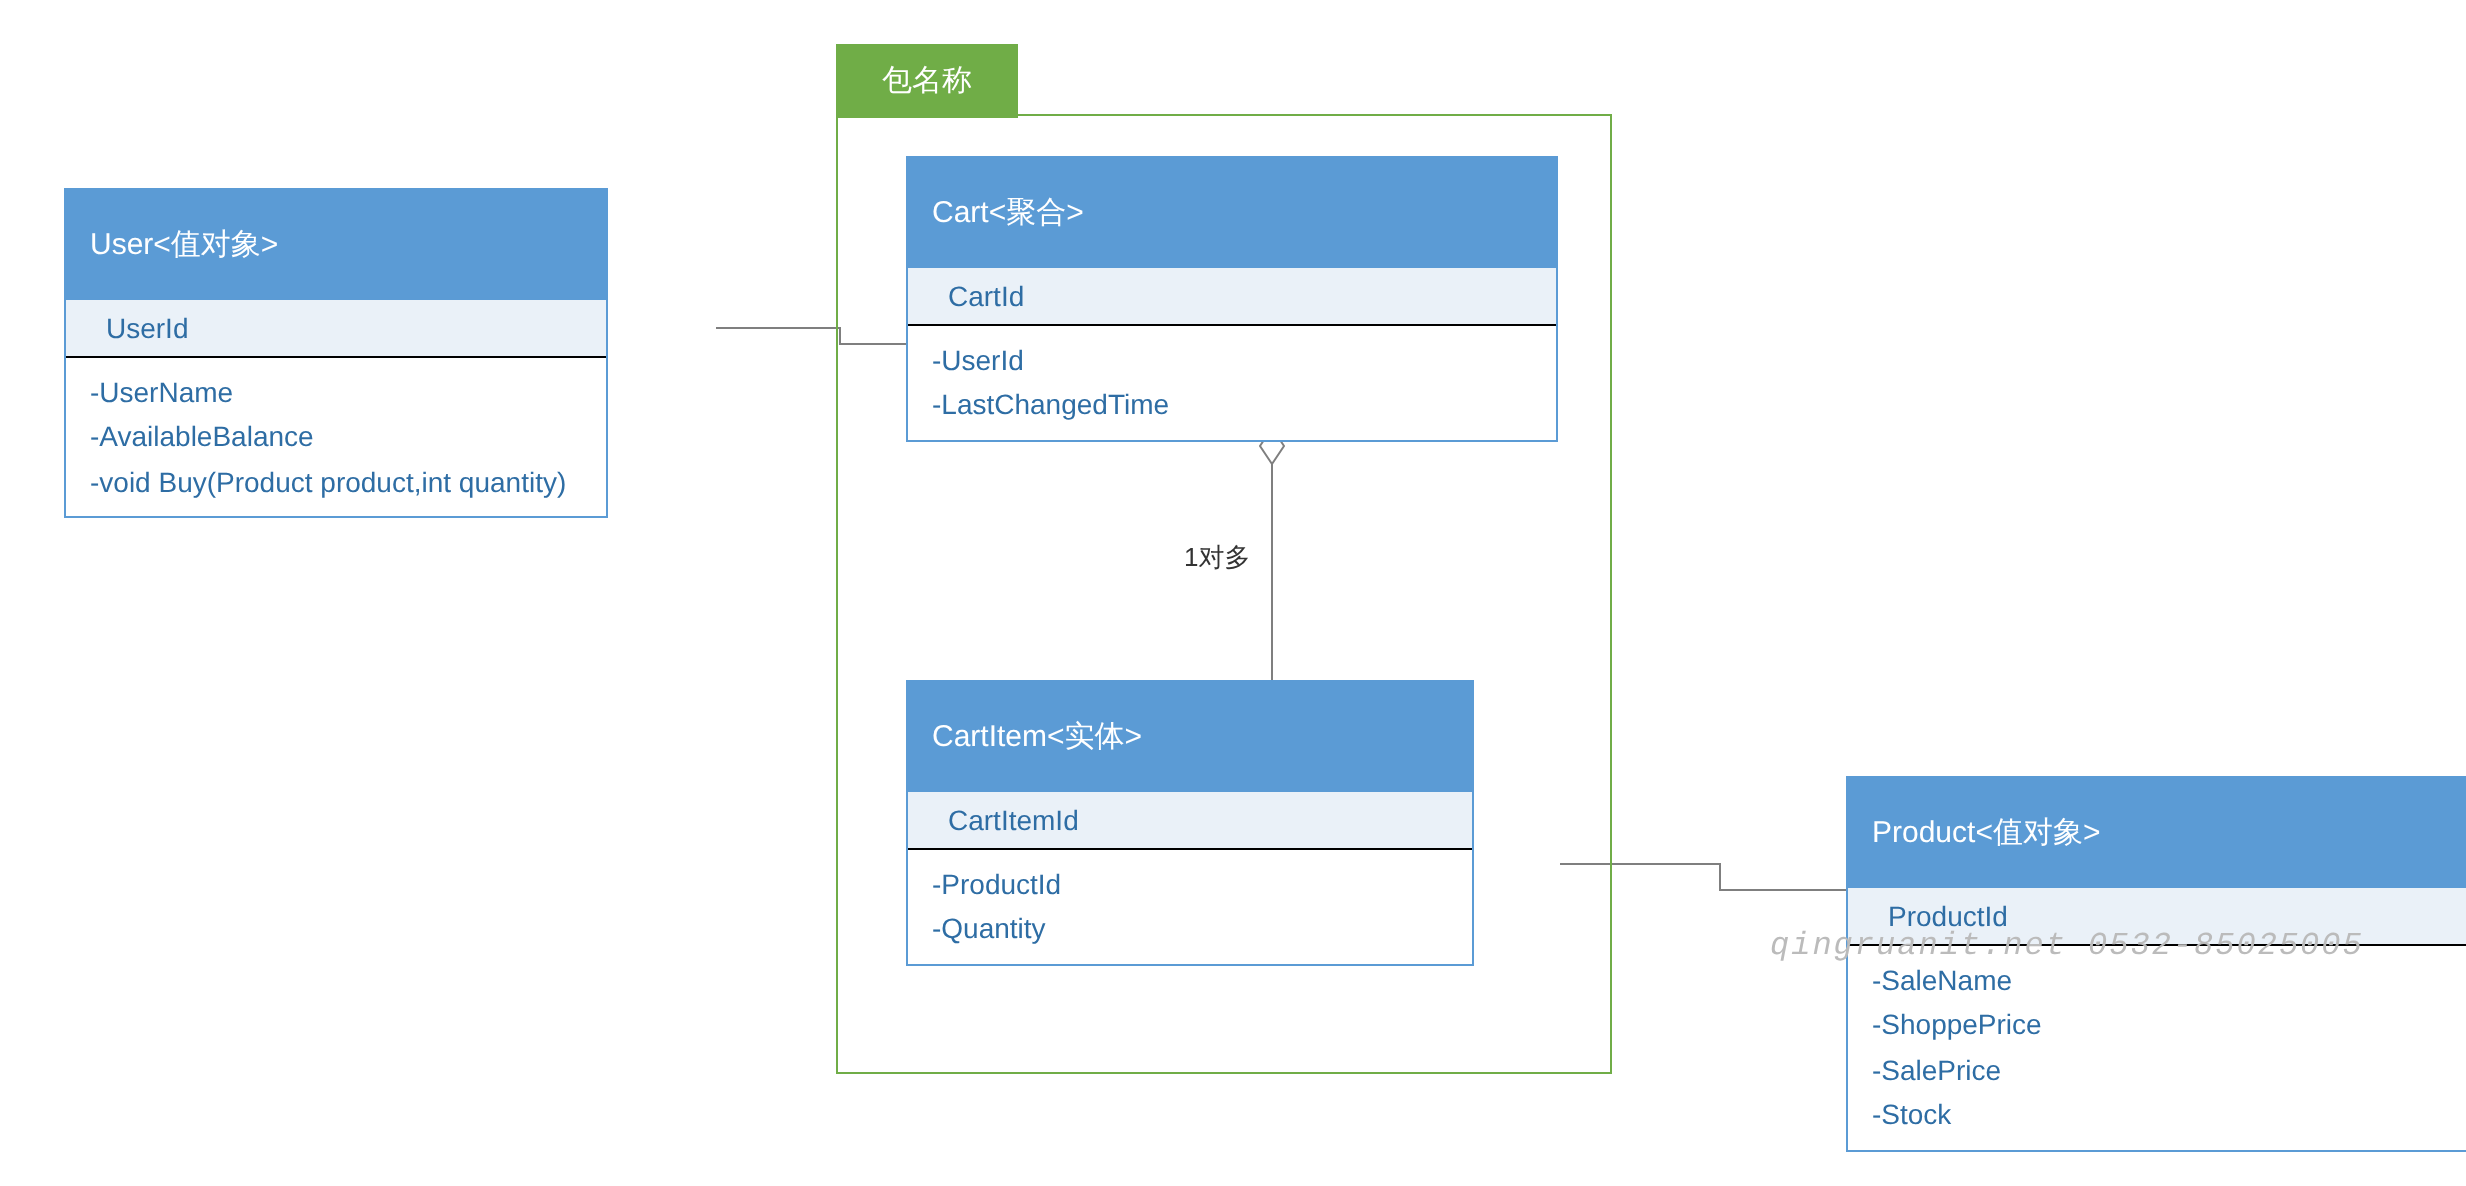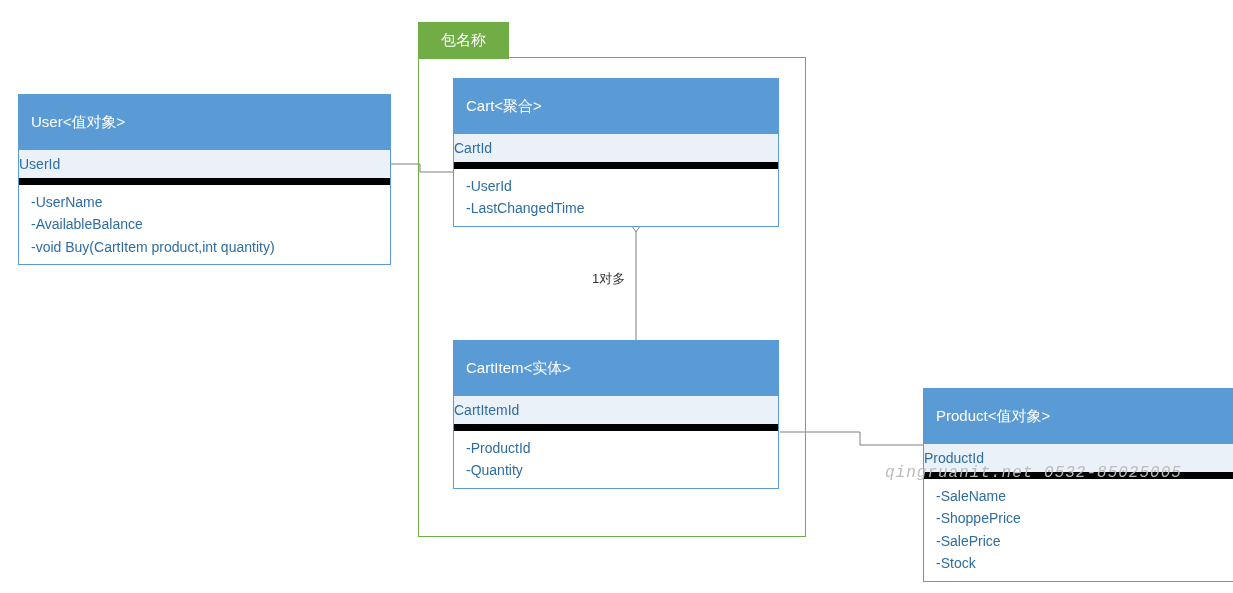--- a/index.html
+++ b/index.html
@@ -17,22 +17,22 @@
     border: 1px solid #5b9bd5;
     background: #fff;
   }
   .class-header {
     background: #5b9bd5;
     color: #fff;
     padding: 18px 12px;
     font-size: 15px;
   }
   .class-key {
-    border-bottom: 7px solid #000000;
-    padding: 6px 0;
+    border-bottom: 1px solid #000000;
+    padding: 6px 20px;
     color: #2e6da4;
     background: #eaf1f8;
   }
   .class-attrs {
     padding: 6px 12px;
     color: #2e6da4;
     line-height: 1.6;
   }
   .package-box {
     position: absolute;
@@ -79,40 +79,40 @@
   <line x1="636" y1="232" x2="636" y2="340" stroke="#7f7f7f" stroke-width="1"></line>
   <polygon points="636,214 630,223 636,232 642,223" fill="#fff" stroke="#7f7f7f" stroke-width="1"></polygon>
 
   <polyline points="780,432 860,432 860,445 923,445" fill="none" stroke="#7f7f7f" stroke-width="1"></polyline>
 </svg>
 
 <div class="package-box" style="left:418px; top:57px; width:388px; height:480px;">
   <div class="package-tab">包名称</div>
 </div>
 
-<div class="class-box" style="left:18px; top:94px; width:373px;">
+<div class="class-box" style="left:32px; top:94px; width:272px;">
   <div class="class-header">User&lt;值对象&gt;</div>
   <div class="class-key">UserId</div>
   <div class="class-attrs">
     <div>-UserName</div>
     <div>-AvailableBalance</div>
-    <div>-void Buy(CartItem product,int quantity)</div>
+    <div>-void Buy(Product product,int quantity)</div>
   </div>
 </div>
 
 <div class="class-box" style="left:453px; top:78px; width:326px;">
   <div class="class-header">Cart&lt;聚合&gt;</div>
   <div class="class-key">CartId</div>
   <div class="class-attrs">
     <div>-UserId</div>
     <div>-LastChangedTime</div>
   </div>
 </div>
 
-<div class="class-box" style="left:453px; top:340px; width:326px;">
+<div class="class-box" style="left:453px; top:340px; width:284px;">
   <div class="class-header">CartItem&lt;实体&gt;</div>
   <div class="class-key">CartItemId</div>
   <div class="class-attrs">
     <div>-ProductId</div>
     <div>-Quantity</div>
   </div>
 </div>
 
 <div class="class-box" style="left:923px; top:388px; width:312px;">
   <div class="class-header">Product&lt;值对象&gt;</div>

